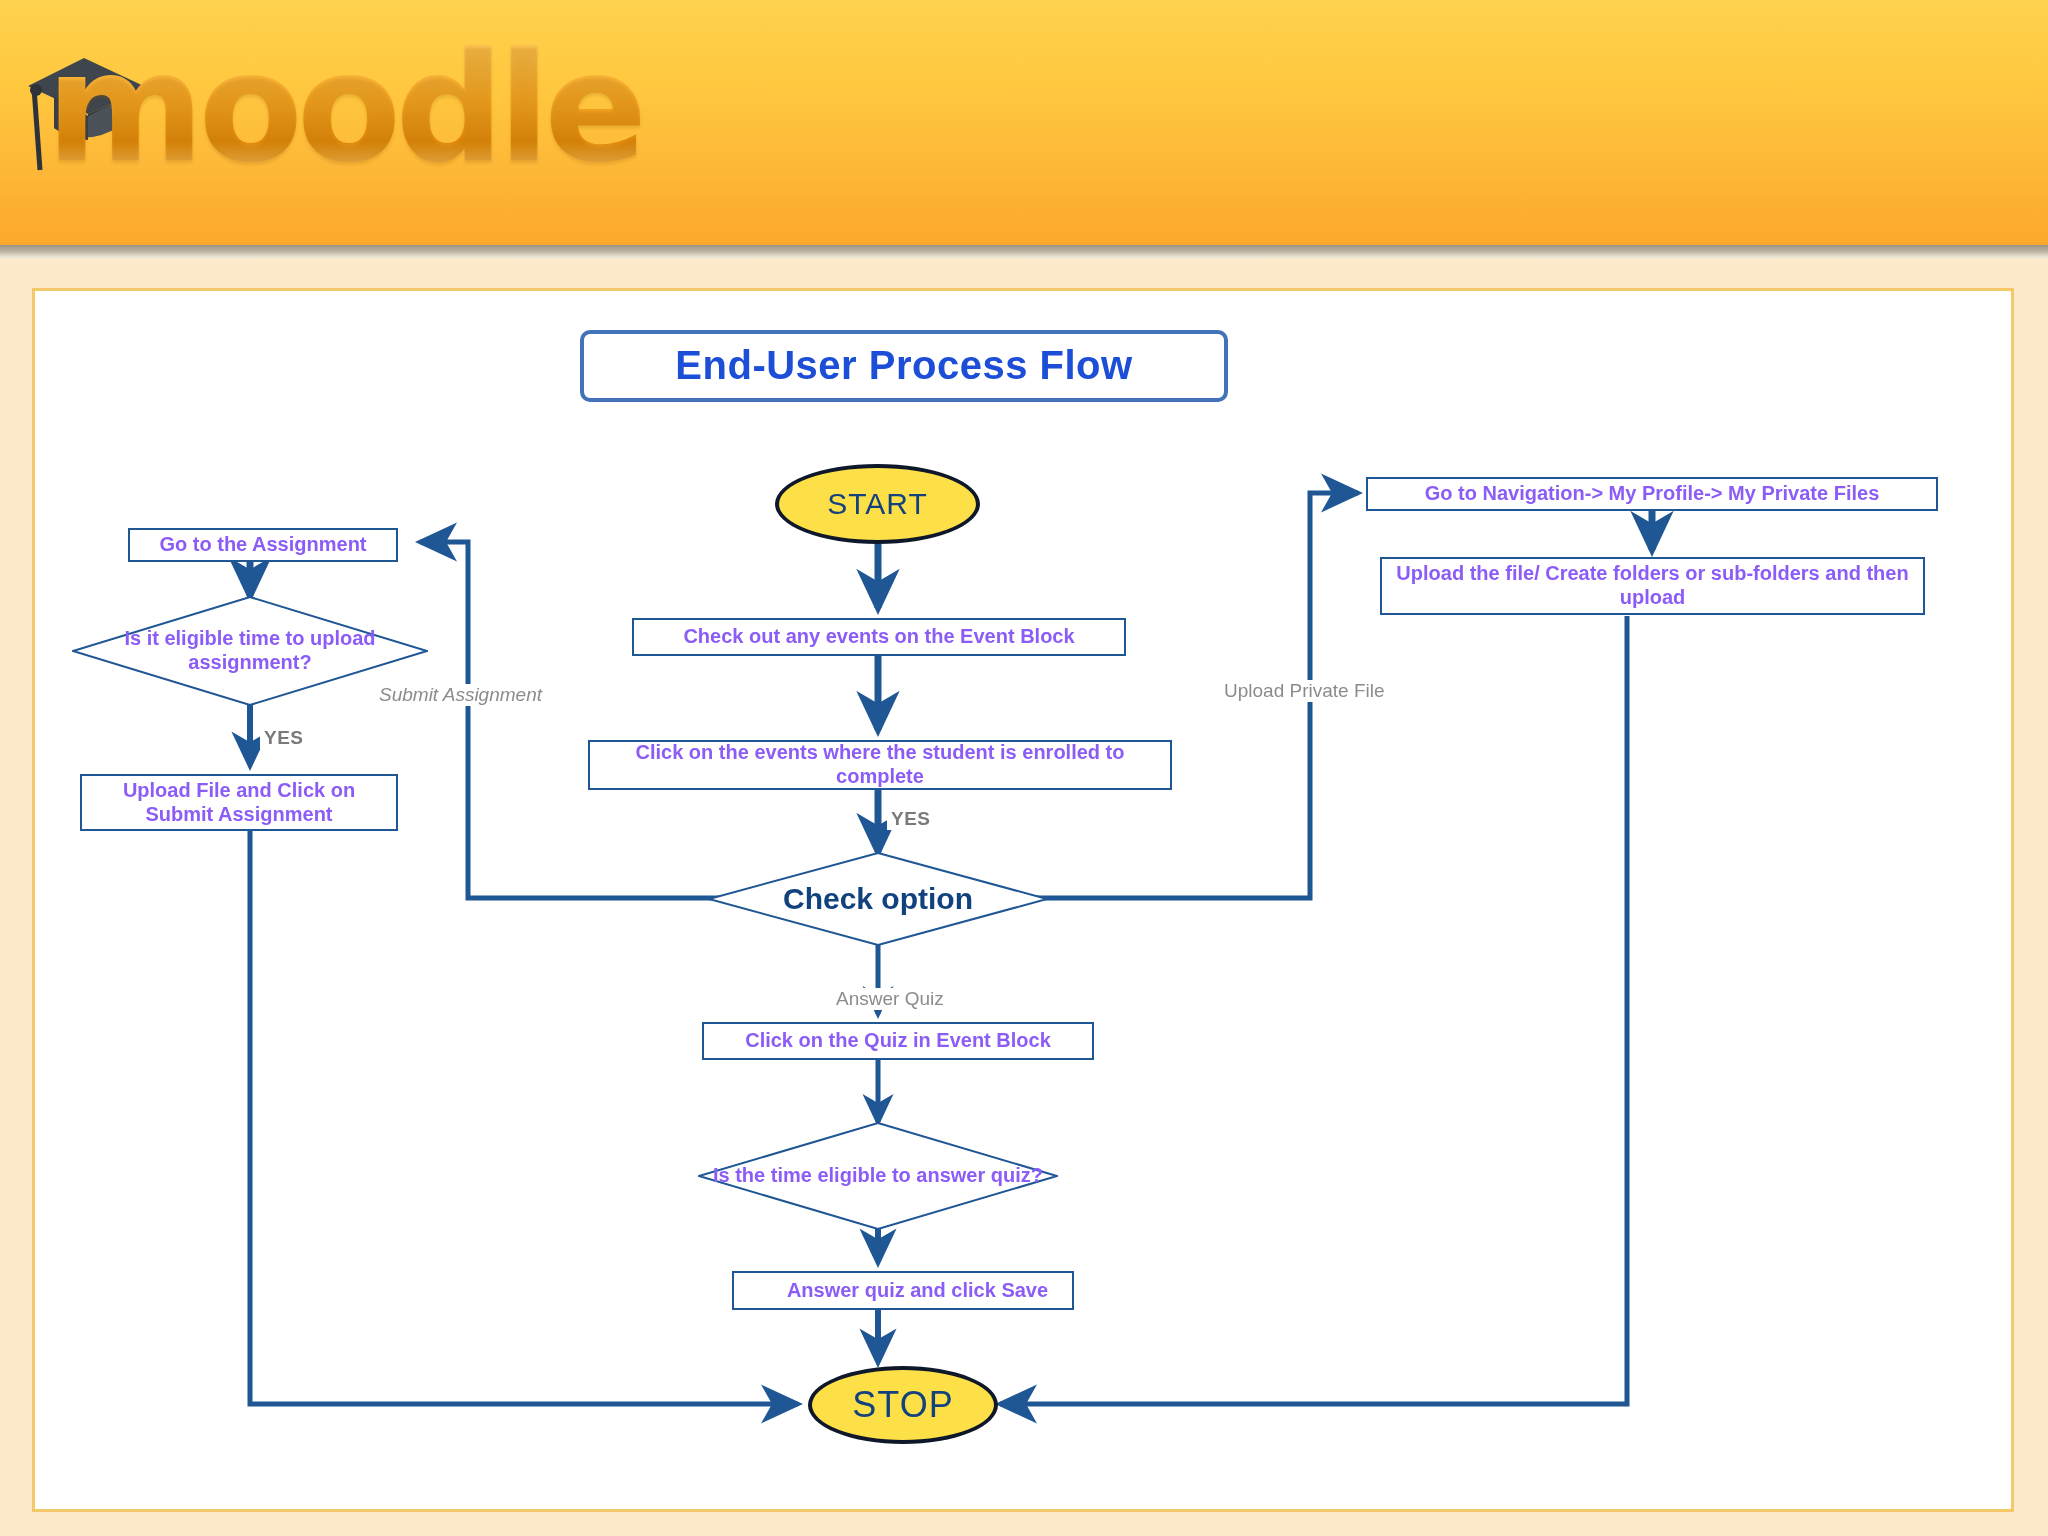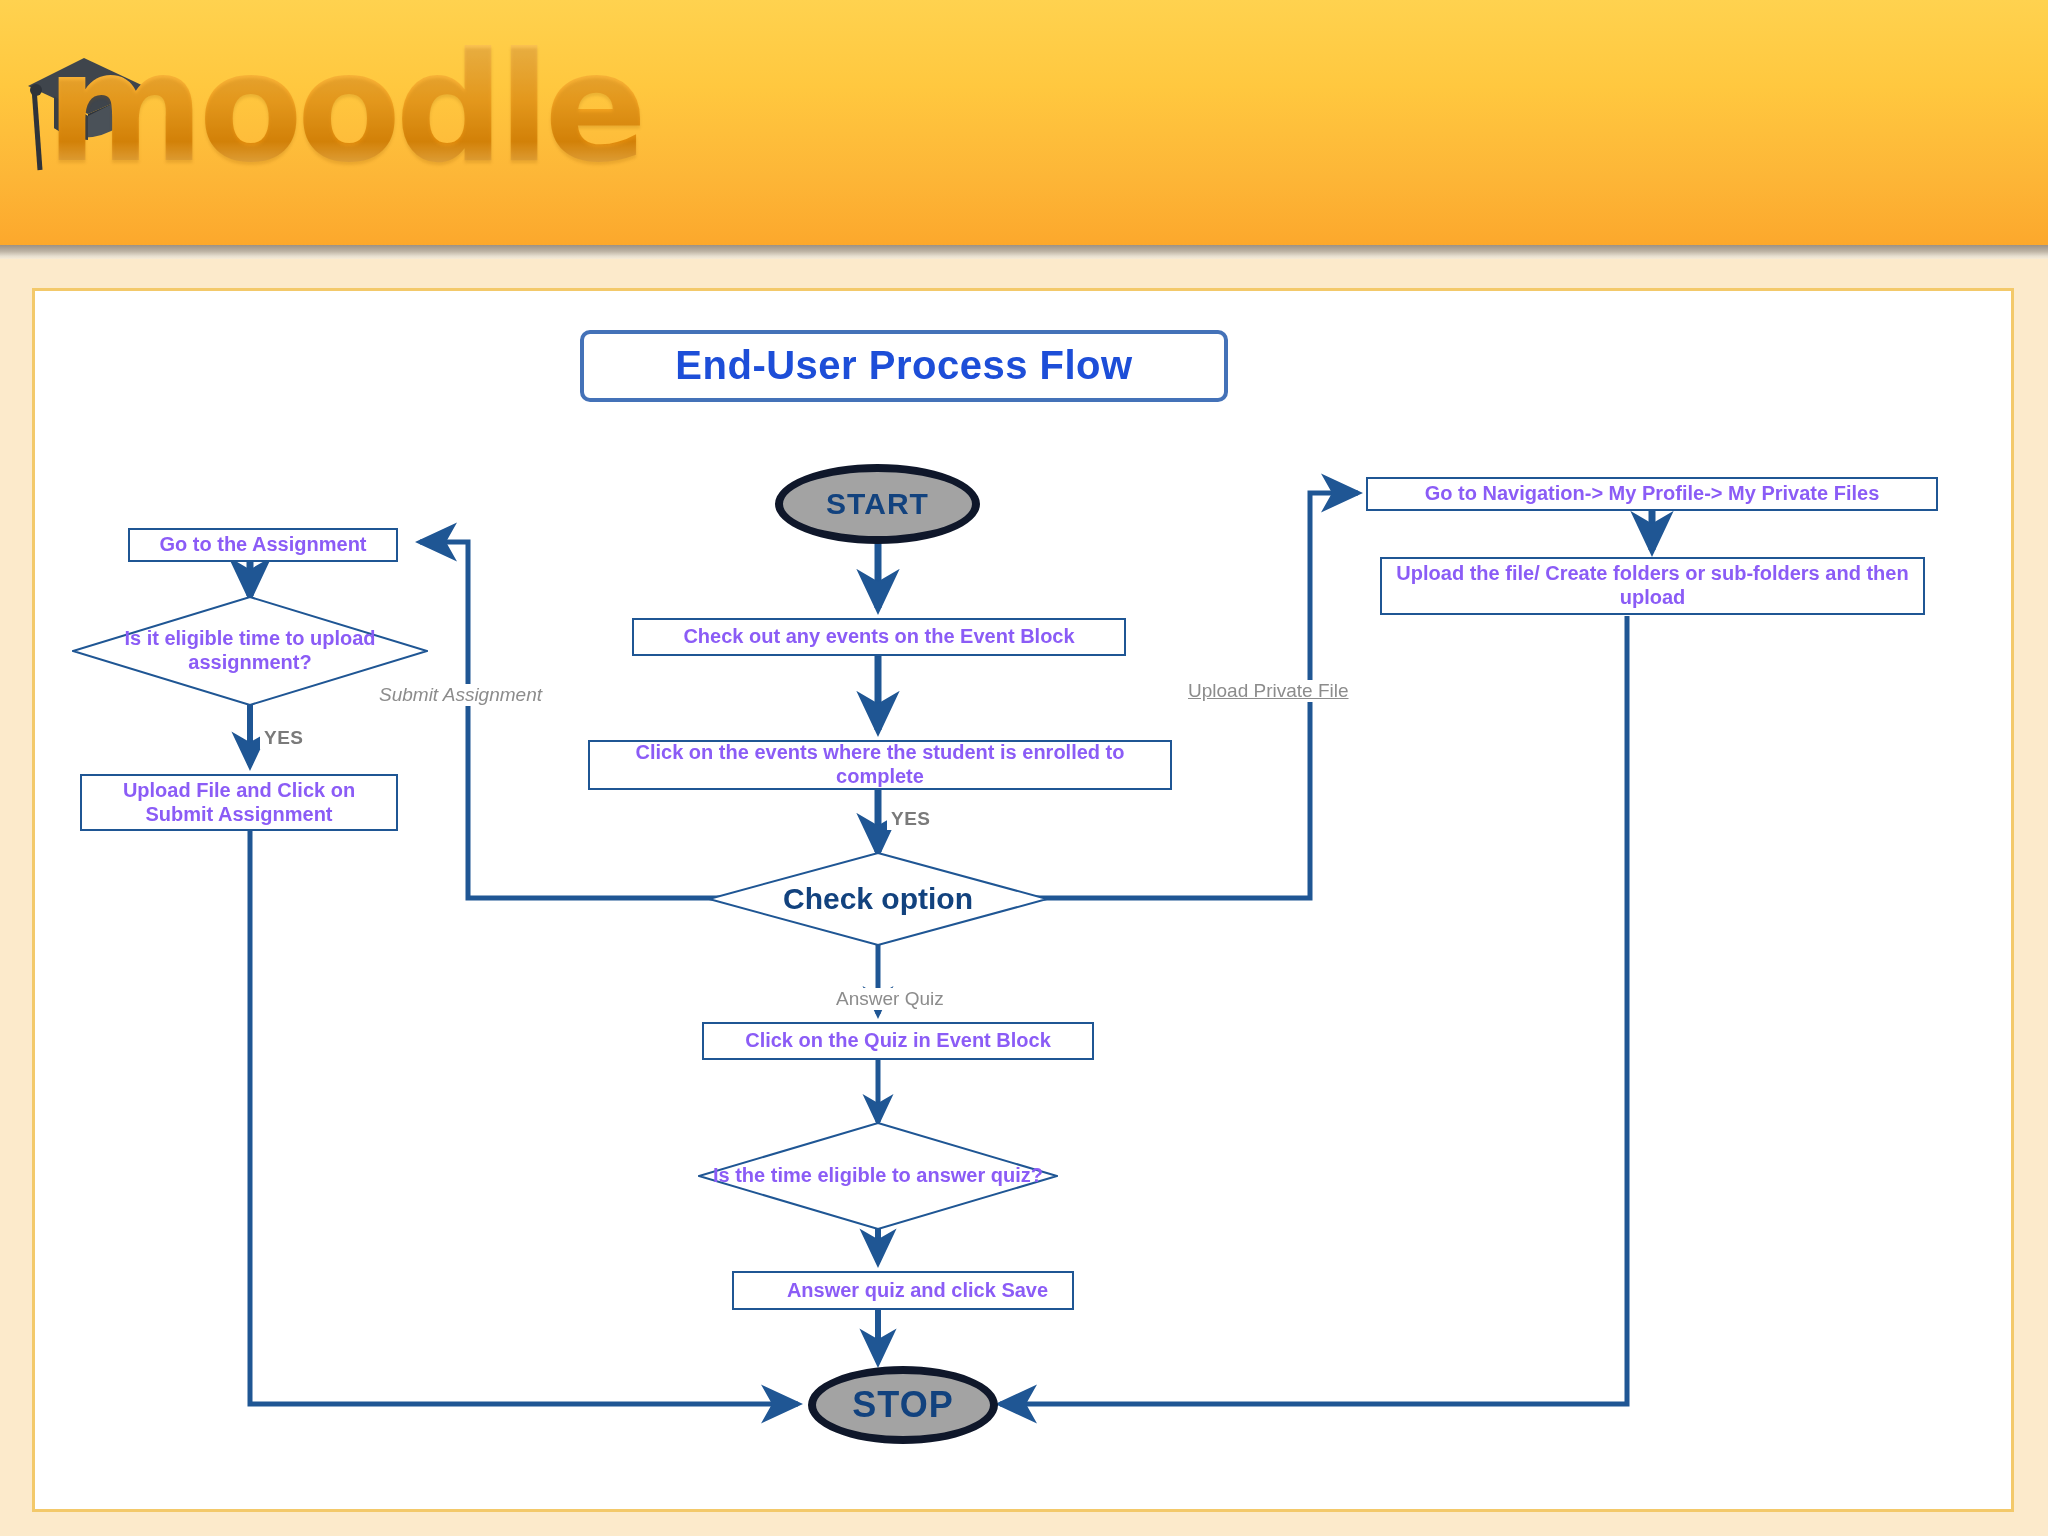--- a/index.html
+++ b/index.html
@@ -68,25 +68,25 @@
   .title-box{
     border:4px solid #4472B8;
     border-radius:10px;
     background:#FFFFFF;
     color:#1d4ed8;
     font-size:40px;
     font-weight:700;
     letter-spacing:0.5px;
   }
   .oval{
-    border:8px solid #0f172a;
+    border:4px solid #0f172a;
     border-radius:50%;
-    background:#a3a3a3;
+    background:#fde047;
     font-size:30px;
-    font-weight:700;
+    font-weight:400;
     color:#12427E;
     letter-spacing:1px;
   }
   .diamond{
     background:transparent;
     font-size:20px;
   }
   .diamond .dtext{position:relative;z-index:2;}
   .diamond svg{position:absolute;left:0;top:0;width:100%;height:100%;z-index:1;}
 
@@ -208,17 +208,17 @@
   <div class="node box" style="left:1366px;top:477px;width:572px;height:34px;">Go to Navigation-&gt; My Profile-&gt; My Private Files</div>
 
   <div class="node box" style="left:1380px;top:557px;width:545px;height:58px;">Upload the file/ Create folders or sub-folders and then upload</div>
 
   <div class="edge-label bold" style="left:855px;top:808px;">YES</div>
 
   <div class="edge-label bold" style="left:228px;top:727px;">YES</div>
 
   <div class="edge-label" style="left:375px;top:684px;font-style:italic;">Submit Assignment</div>
 
-  <div class="edge-label" style="left:1184px;top:680px;text-decoration:underline;">Upload Private File</div>
+  <div class="edge-label" style="left:1220px;top:680px;">Upload Private File</div>
 
   <div class="edge-label" style="left:832px;top:988px;">Answer Quiz</div>
 
 </div>
 
 </body></html>

